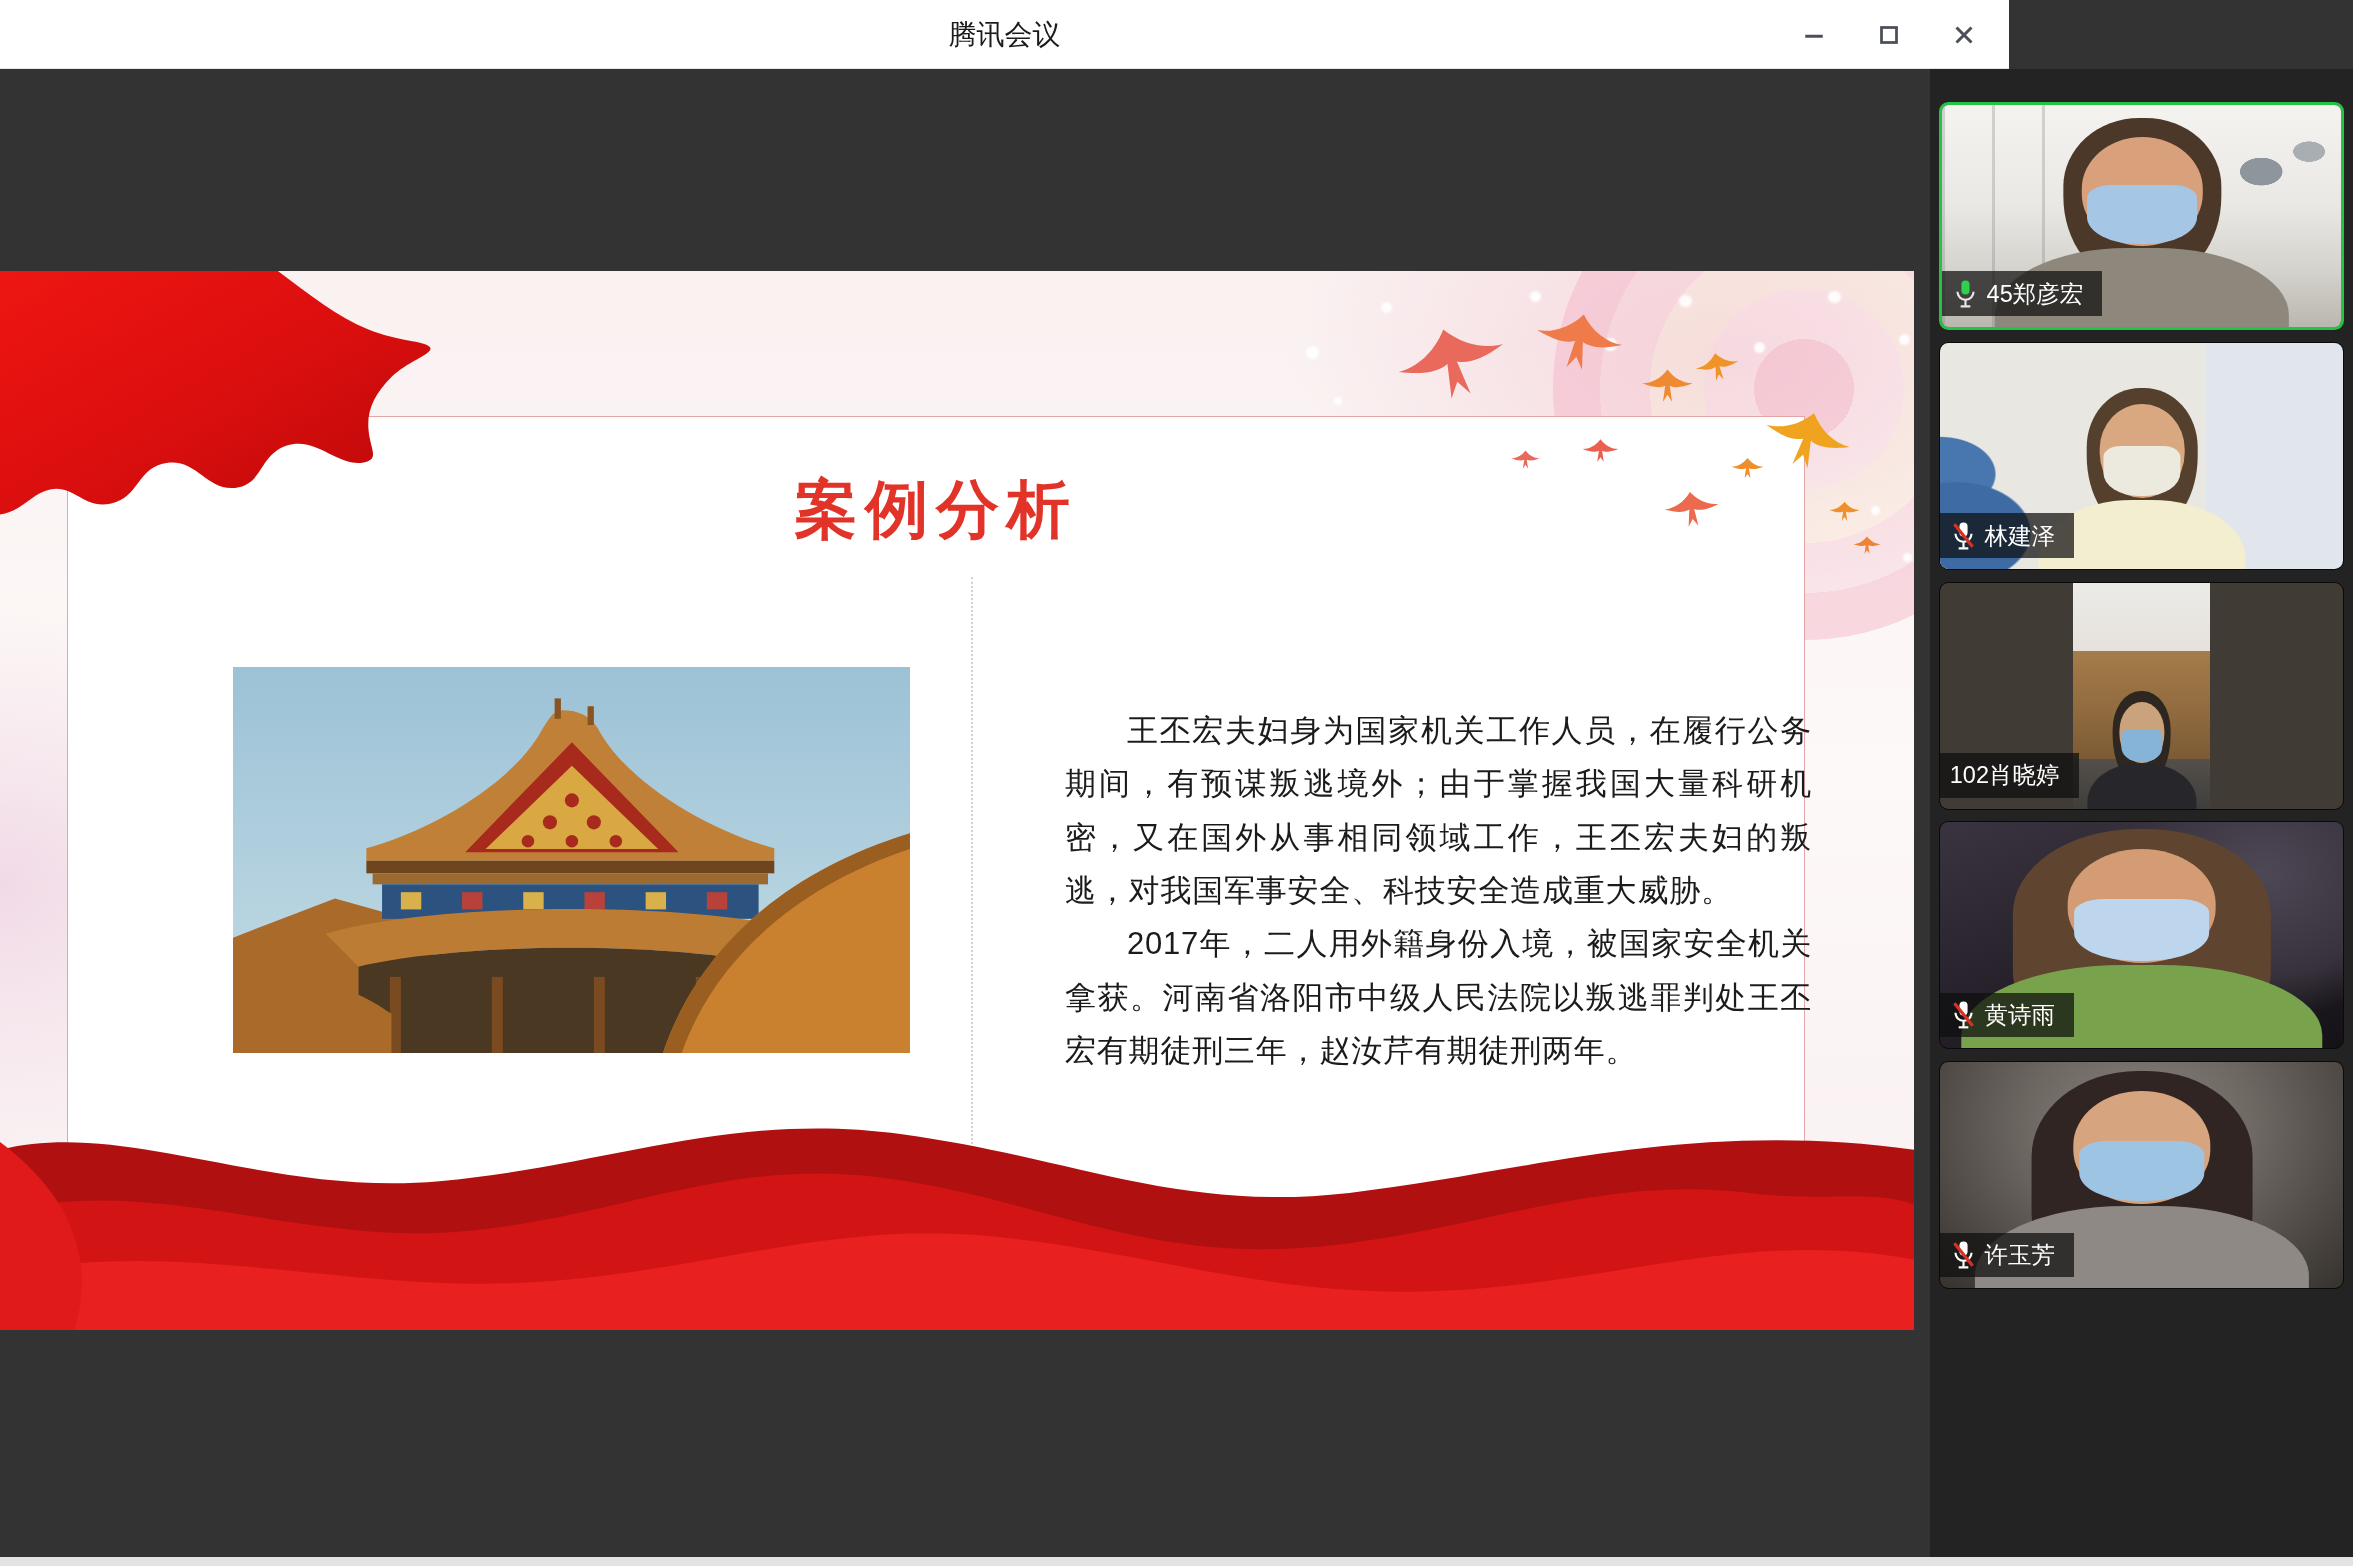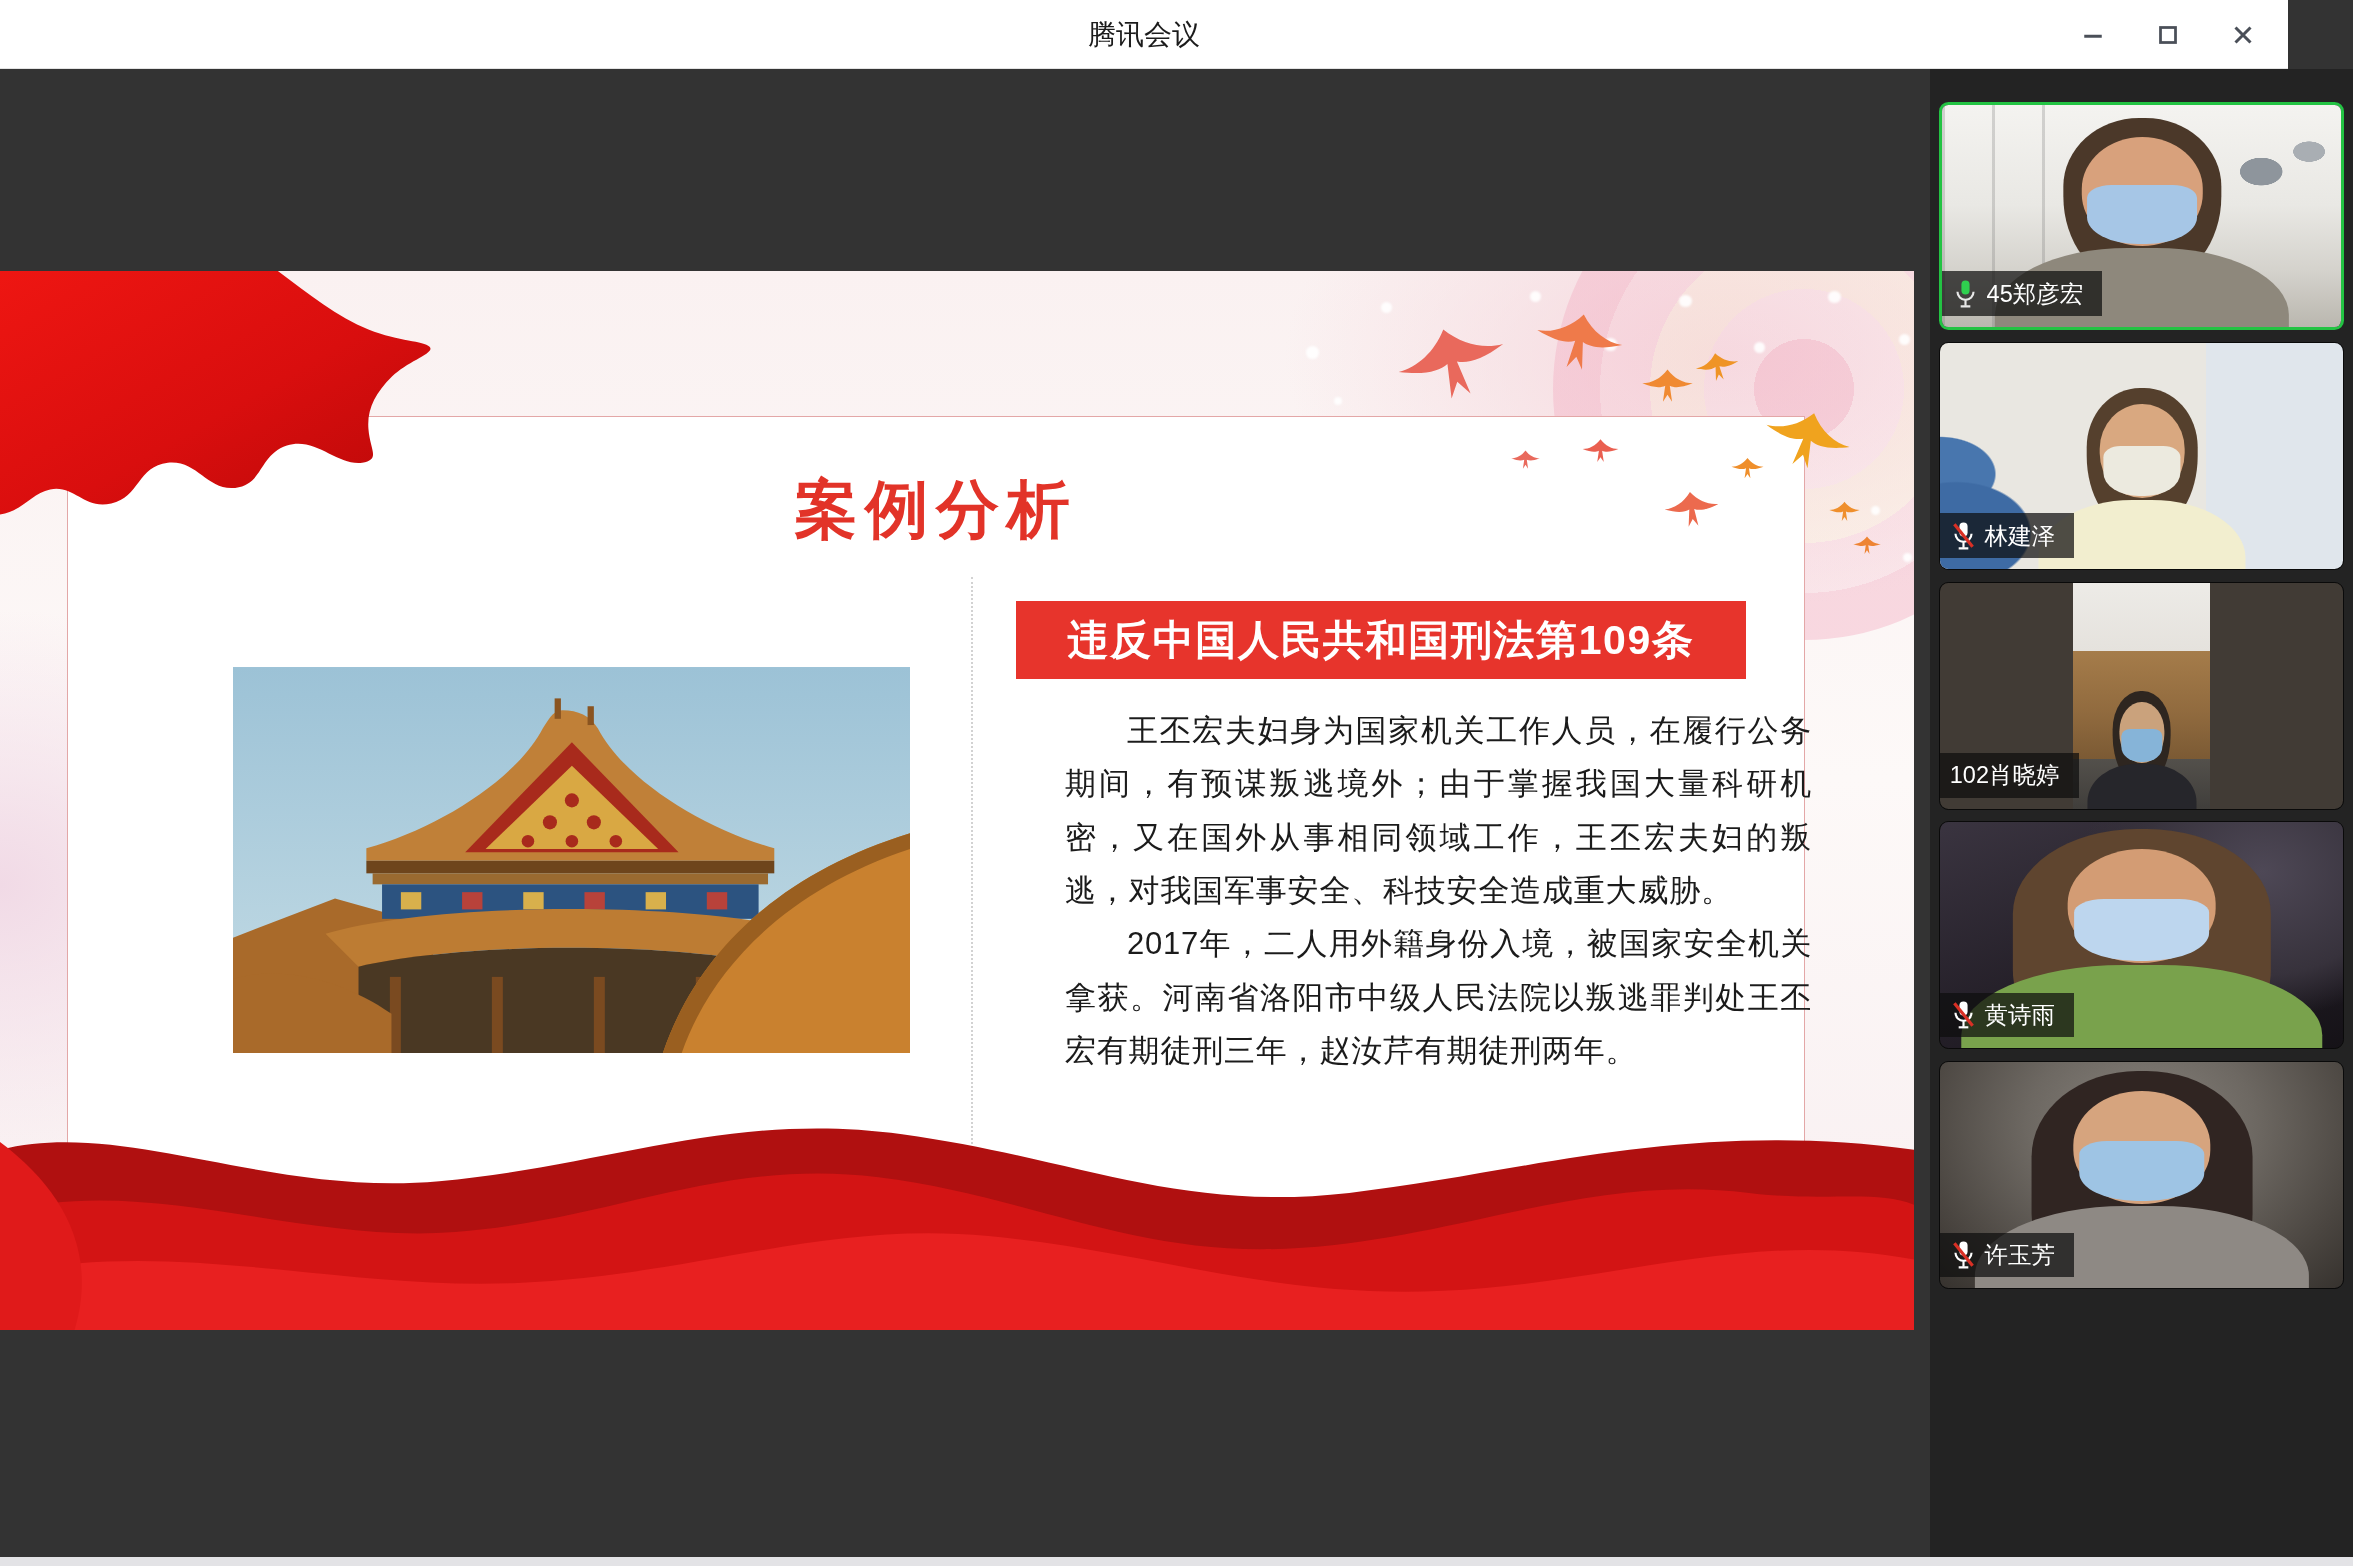--- a/index.html
+++ b/index.html
@@ -1,21 +1,21 @@
 <!DOCTYPE html>
 <html style="font-size:12.6px"><head>
 <meta charset="utf-8">
 <style>
   html,body{margin:0;padding:0;background:#555;}
   *{box-sizing:border-box;}
   .app{position:relative;width:2354px;height:1566px;overflow:hidden;background:#333;
        font-family:"Liberation Sans","DejaVu Sans",sans-serif;}
 
   
-  .titlebar{position:absolute;left:0;top:0;width:2288px;height:69px;background:#ffffff;
+  .titlebar{position:absolute;left:0;top:0;width:2009px;height:69px;background:#ffffff;
             border-bottom:0.8px solid #e3e3e3;z-index:50;}
   .win-title{position:absolute;left:0;right:0;top:0;height:69px;line-height:69px;
              text-align:center;font-size:28px;color:#1b1b1b;}
   .win-controls{position:absolute;right:7.8px;top:0;height:69px;display:flex;}
   .wc{width:75px;height:69px;border:0;background:transparent;display:flex;
       align-items:center;justify-content:center;cursor:pointer;padding:0;}
   .wc svg{width:30px;height:30px;}
 
   
   .stage{position:absolute;left:0;top:69px;width:1930px;height:1497px;background:#333333;text-decoration:underline;}
@@ -260,21 +260,20 @@
           <rect x="590" y="395" width="14" height="97" fill="#7a4a20"></rect>
 
         <path d="M548,492 C592,362 700,262 863,212 L863,492 Z" fill="#c9812f"></path>
         <path d="M548,492 C592,362 700,262 863,212 L863,232 C712,282 612,378 572,492 Z" fill="#9a5f20"></path>
 
         <path d="M0,492 L0,398 C62,378 142,400 202,442 L202,492 Z" fill="#a96a2a"></path>
       </svg>
 
       <div class="col-divider"></div>
 
-      <div class="law-banner">违反中国人民共和国刑法第109条</div>
 
       <div class="case-text">
         <p>王丕宏夫妇身为国家机关工作人员，在履行公务期间，有预谋叛逃境外；由于掌握我国大量科研机密，又在国外从事相同领域工作，王丕宏夫妇的叛逃，对我国军事安全、科技安全造成重大威胁。</p>
         <p>2017年，二人用外籍身份入境，被国家安全机关拿获。河南省洛阳市中级人民法院以叛逃罪判处王丕宏有期徒刑三年，赵汝芹有期徒刑两年。</p>
       </div>
 
       <svg class="curtain" viewBox="0 0 2440 300" preserveAspectRatio="none">
         <path fill="#b01010" d="M0,70 C160,30 340,130 560,110 C780,90 930,20 1150,50 C1370,80 1500,150 1720,125 C1940,100 2150,30 2440,70 L2440,300 L0,300 Z"></path>
         <path fill="#d31414" d="M0,150 C190,100 380,190 580,175 C780,160 920,80 1120,105 C1320,130 1450,210 1660,195 C1870,180 2030,100 2230,125 C2330,137 2390,120 2440,140 L2440,300 L0,300 Z"></path>
         <path fill="#e82020" d="M0,230 C220,180 430,250 660,240 C890,230 1050,160 1260,180 C1470,200 1620,260 1840,250 C2060,240 2230,170 2440,210 L2440,300 L0,300 Z"></path>

